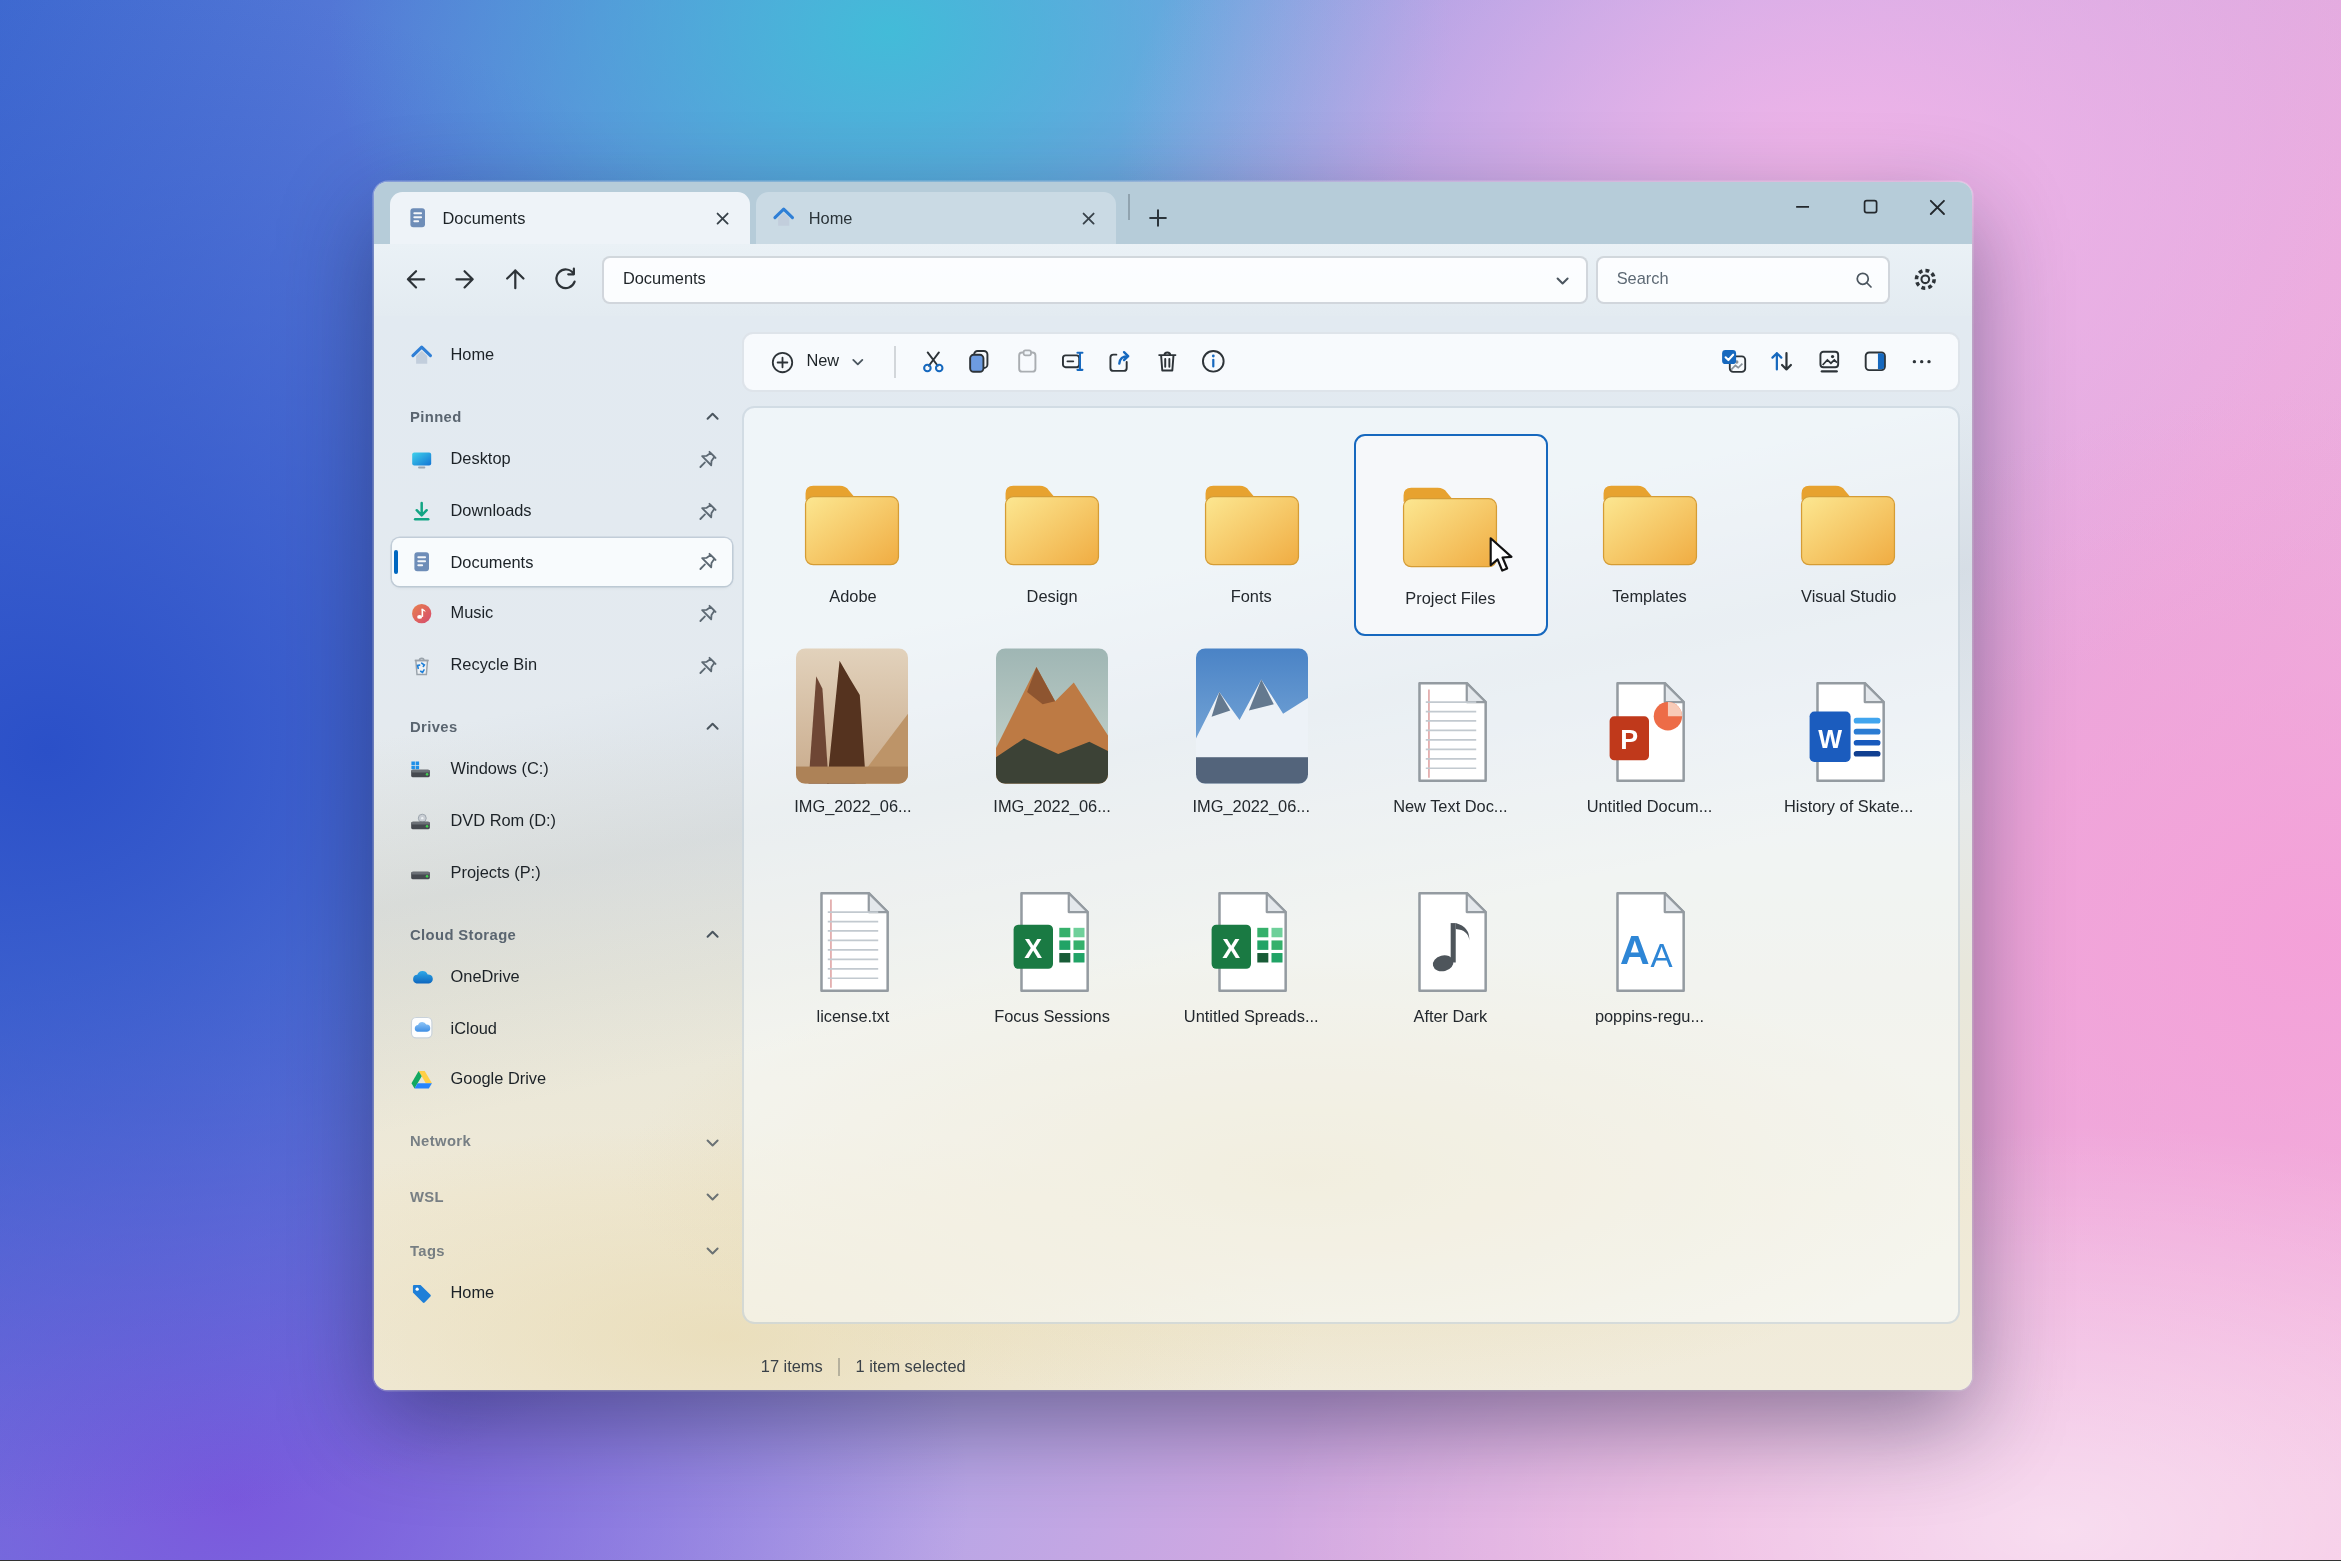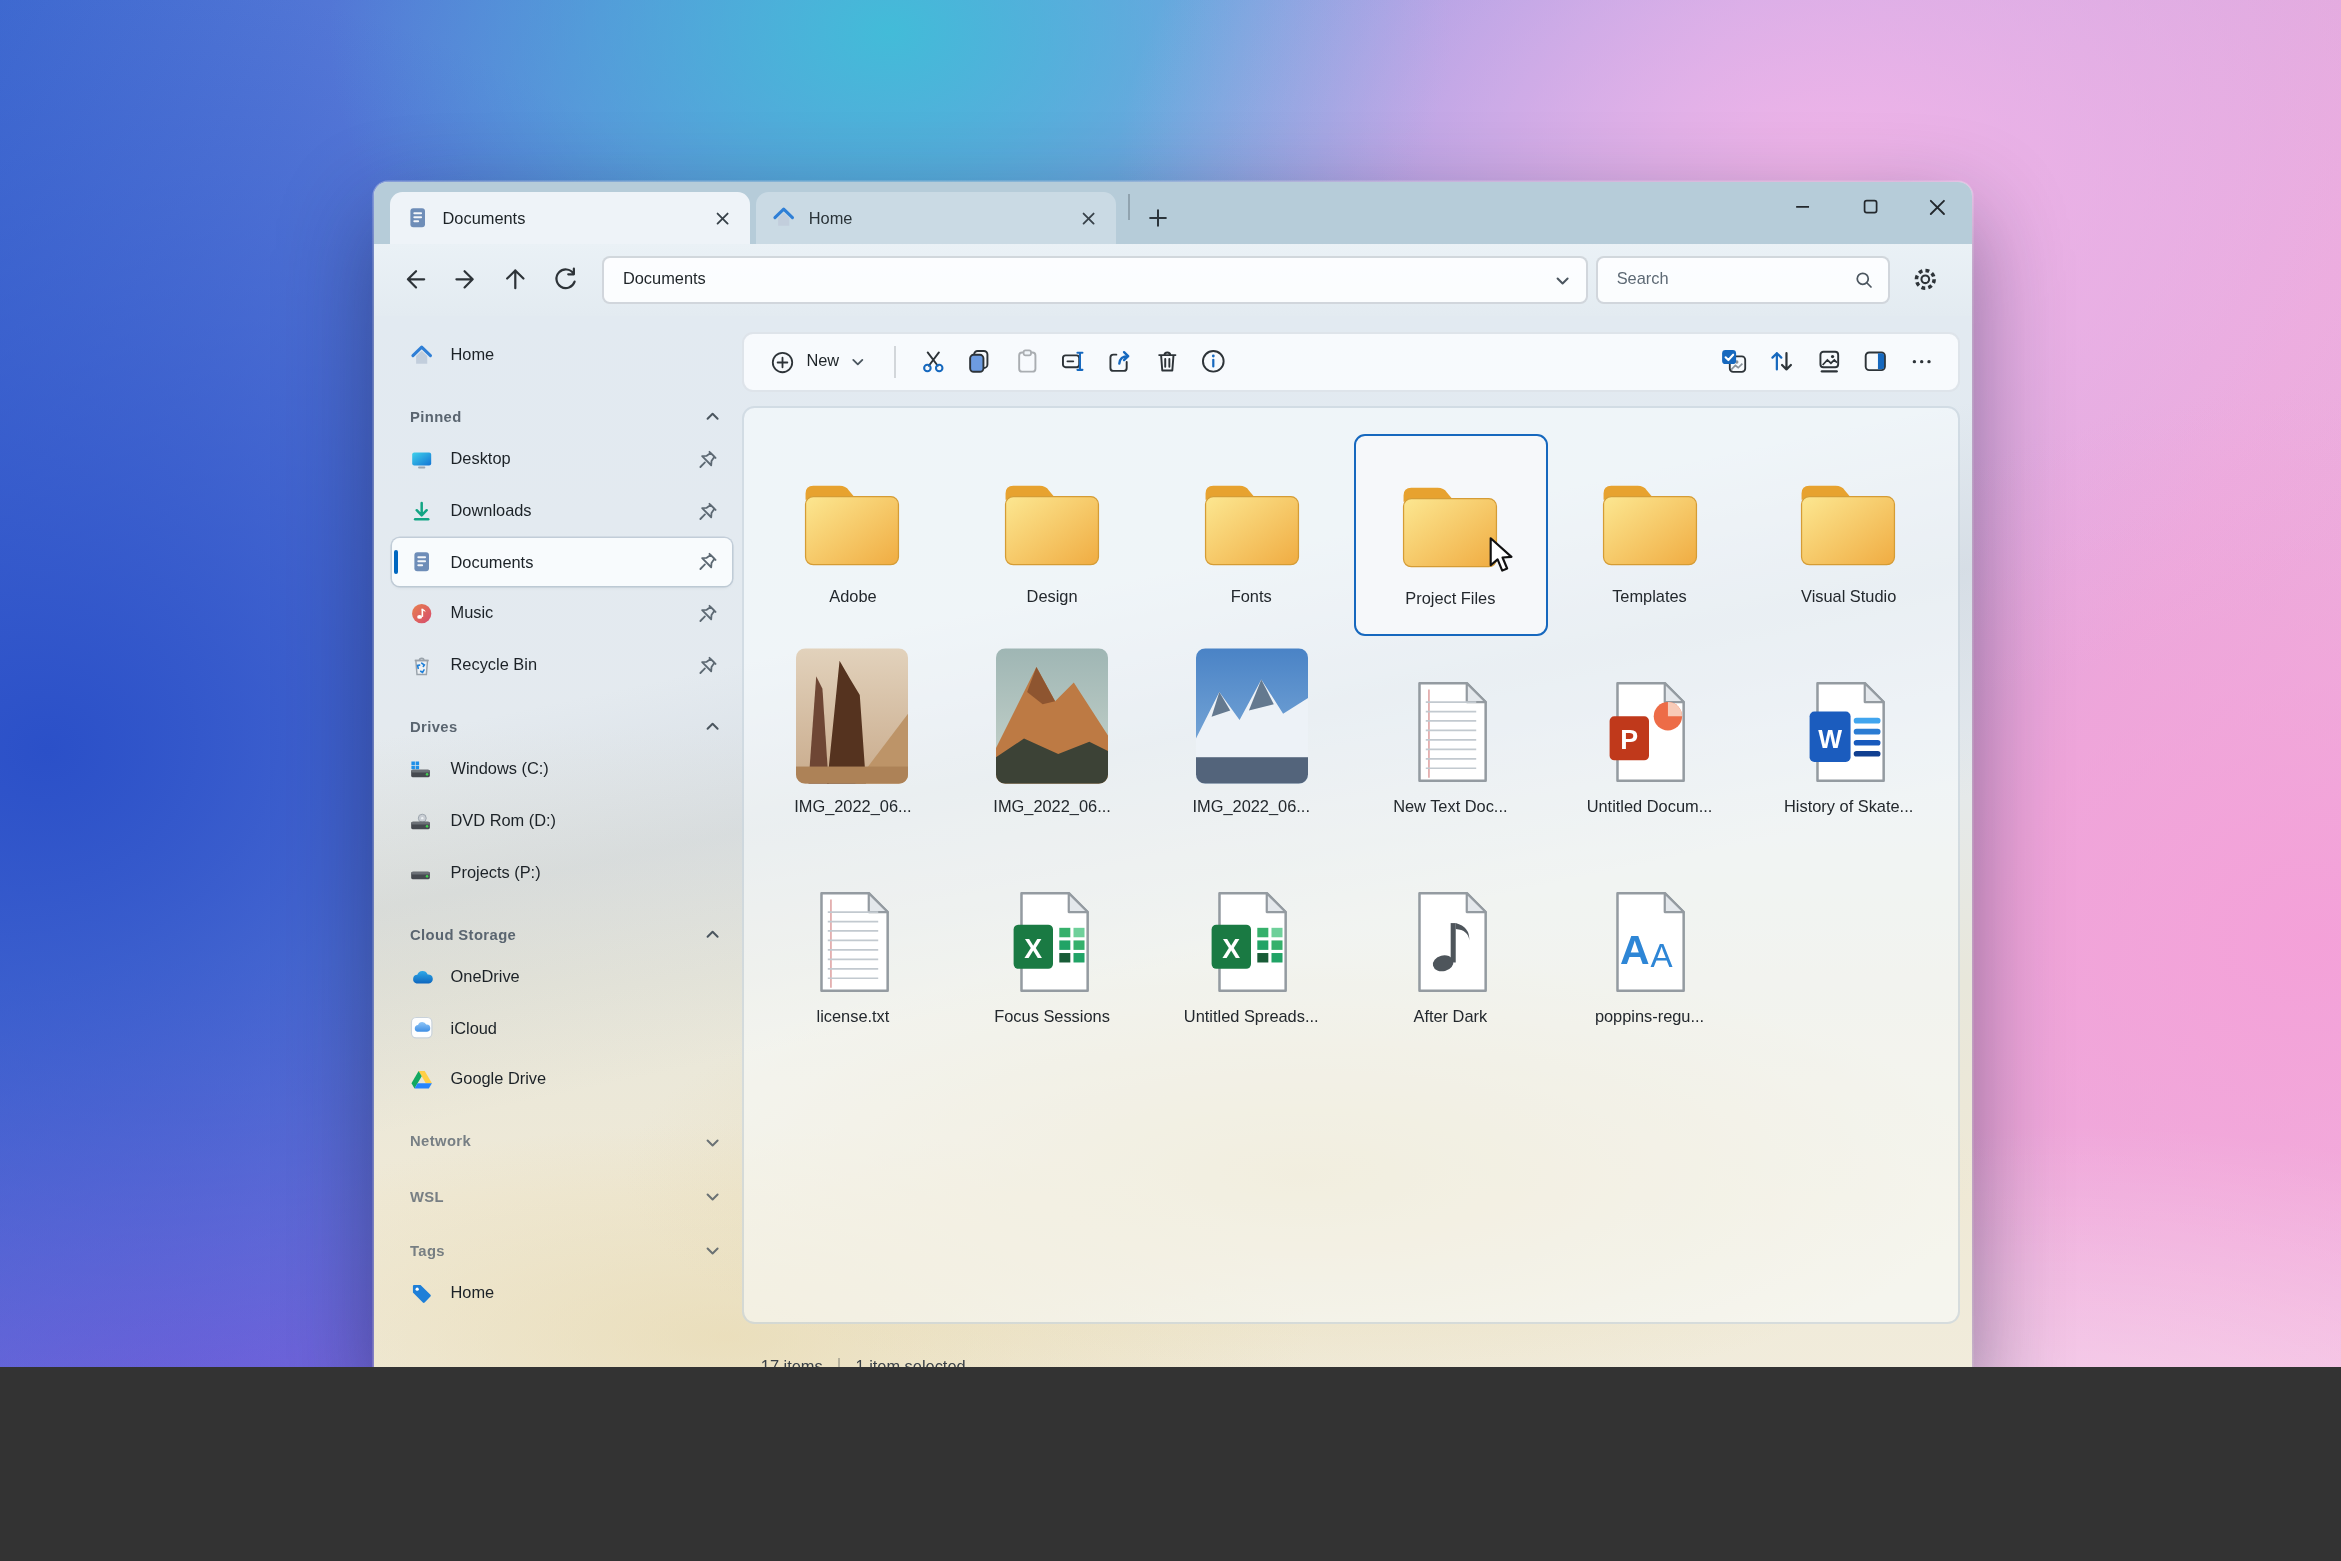--- a/index.html
+++ b/index.html
@@ -1,16 +1,16 @@
 <!DOCTYPE html>
 <html style="font-size:12.5px"><head>
 <meta charset="utf-8">
 <style>
   html,body{margin:0;padding:0;background:#333;}
-  .desktop{position:relative;width:2342px;height:1367px;overflow:hidden;text-decoration:underline;}
+  .desktop{position:relative;width:2342px;height:1560px;overflow:hidden;text-decoration:underline;}
   .stage{position:relative;width:1171px;height:781px;transform:scale(2);transform-origin:0 0;
          font-family:"Liberation Sans","DejaVu Sans",sans-serif;-webkit-font-smoothing:antialiased;}
   
   .wall{position:absolute;inset:0;
     background:
       radial-gradient(640px 328px at 88% 98%, rgba(255,255,255,0.55), transparent 62%),
       radial-gradient(546px 422px at 99% 60%, rgba(244,160,216,0.95), transparent 65%),
       radial-gradient(593px 437px at 78% 12%, rgba(246,182,233,0.9), transparent 60%),
       radial-gradient(484px 359px at 38% 2%, rgba(64,190,216,0.95), transparent 58%),
       radial-gradient(703px 593px at 2% 48%, #2b50c8, transparent 66%),

